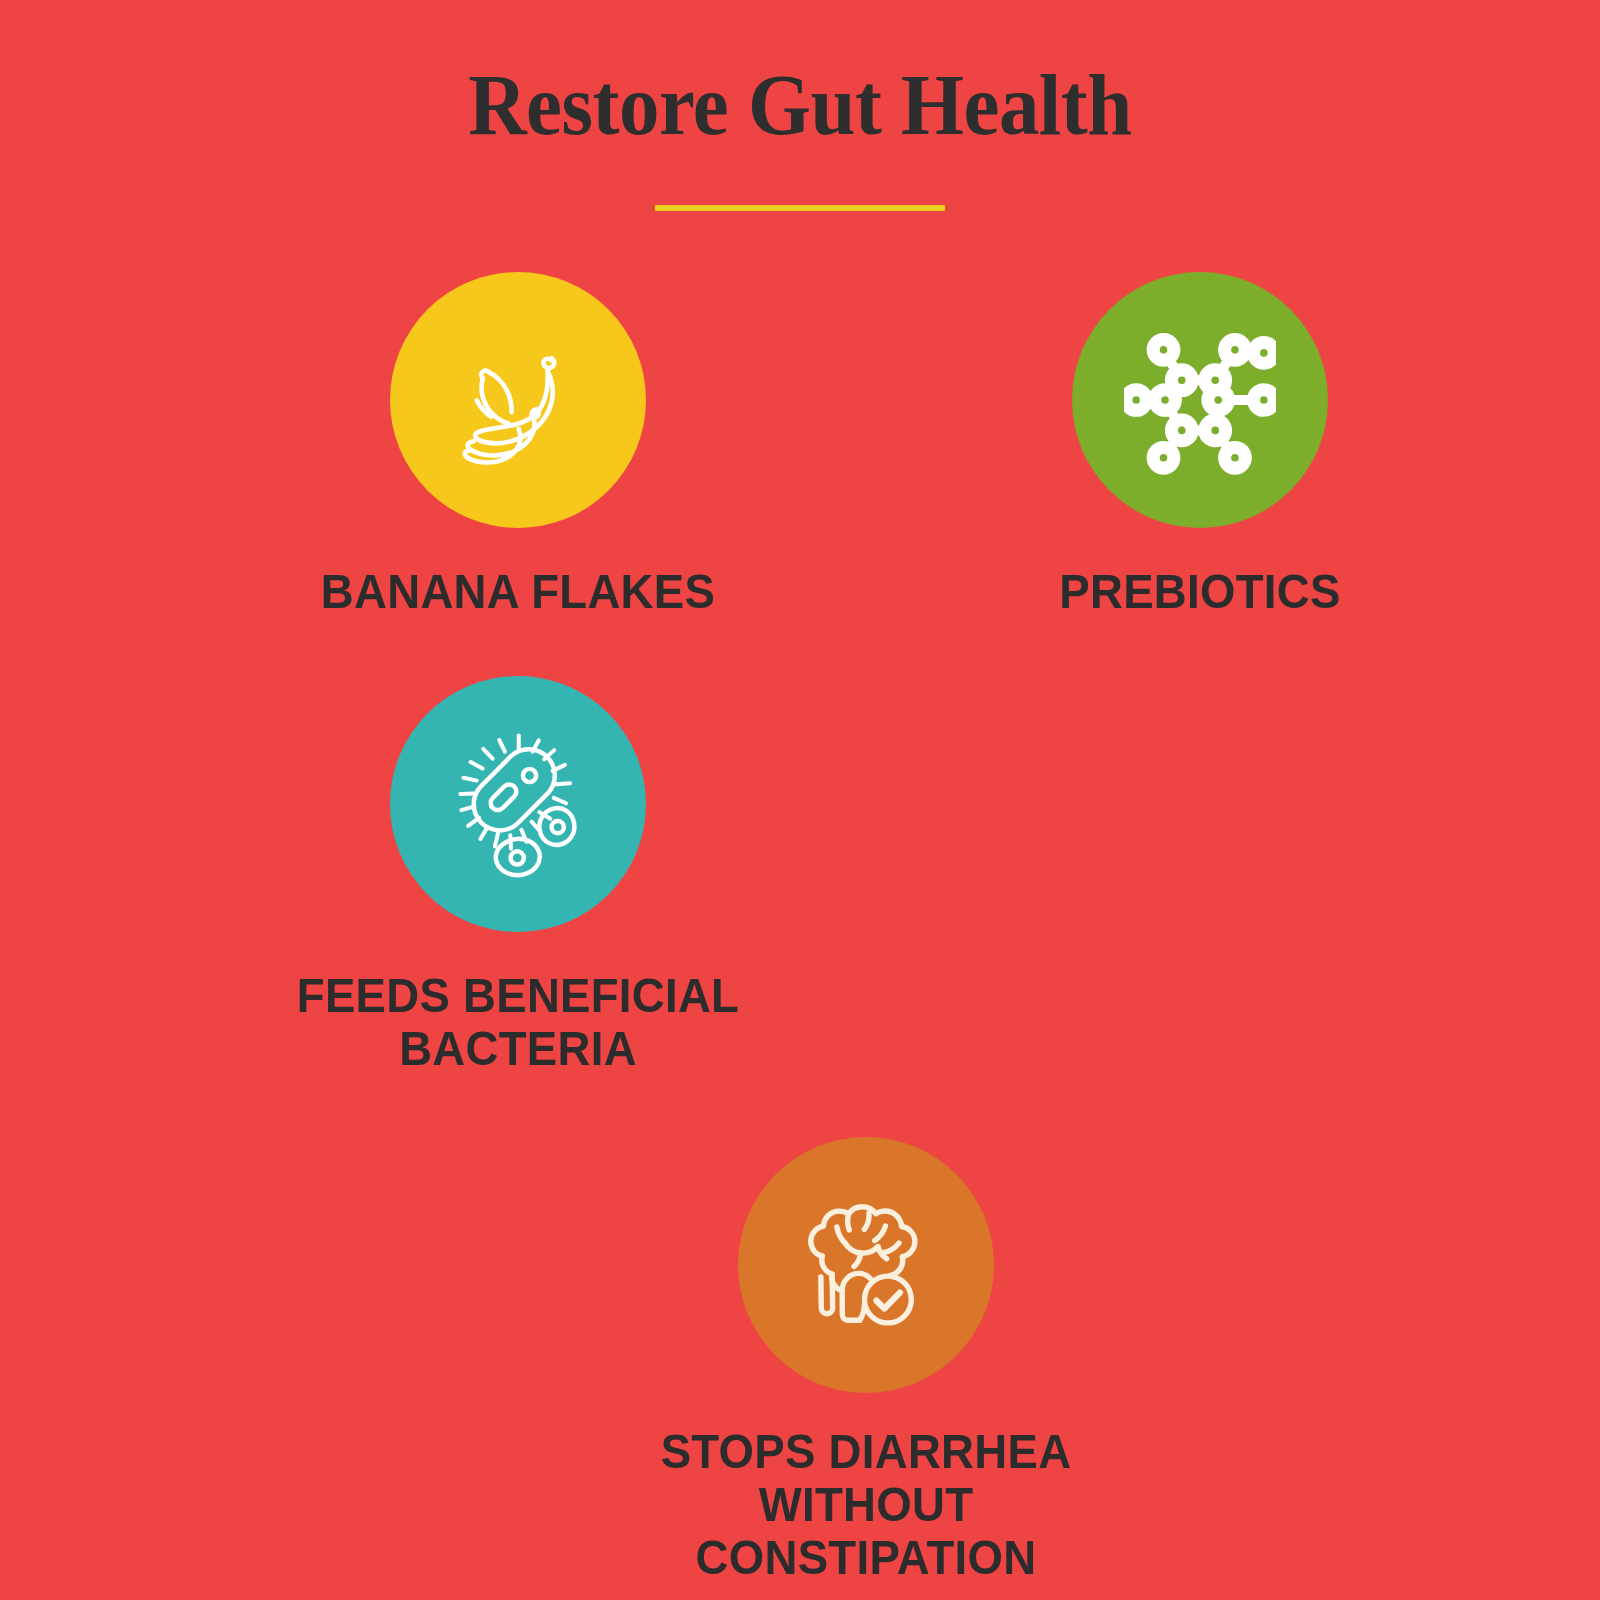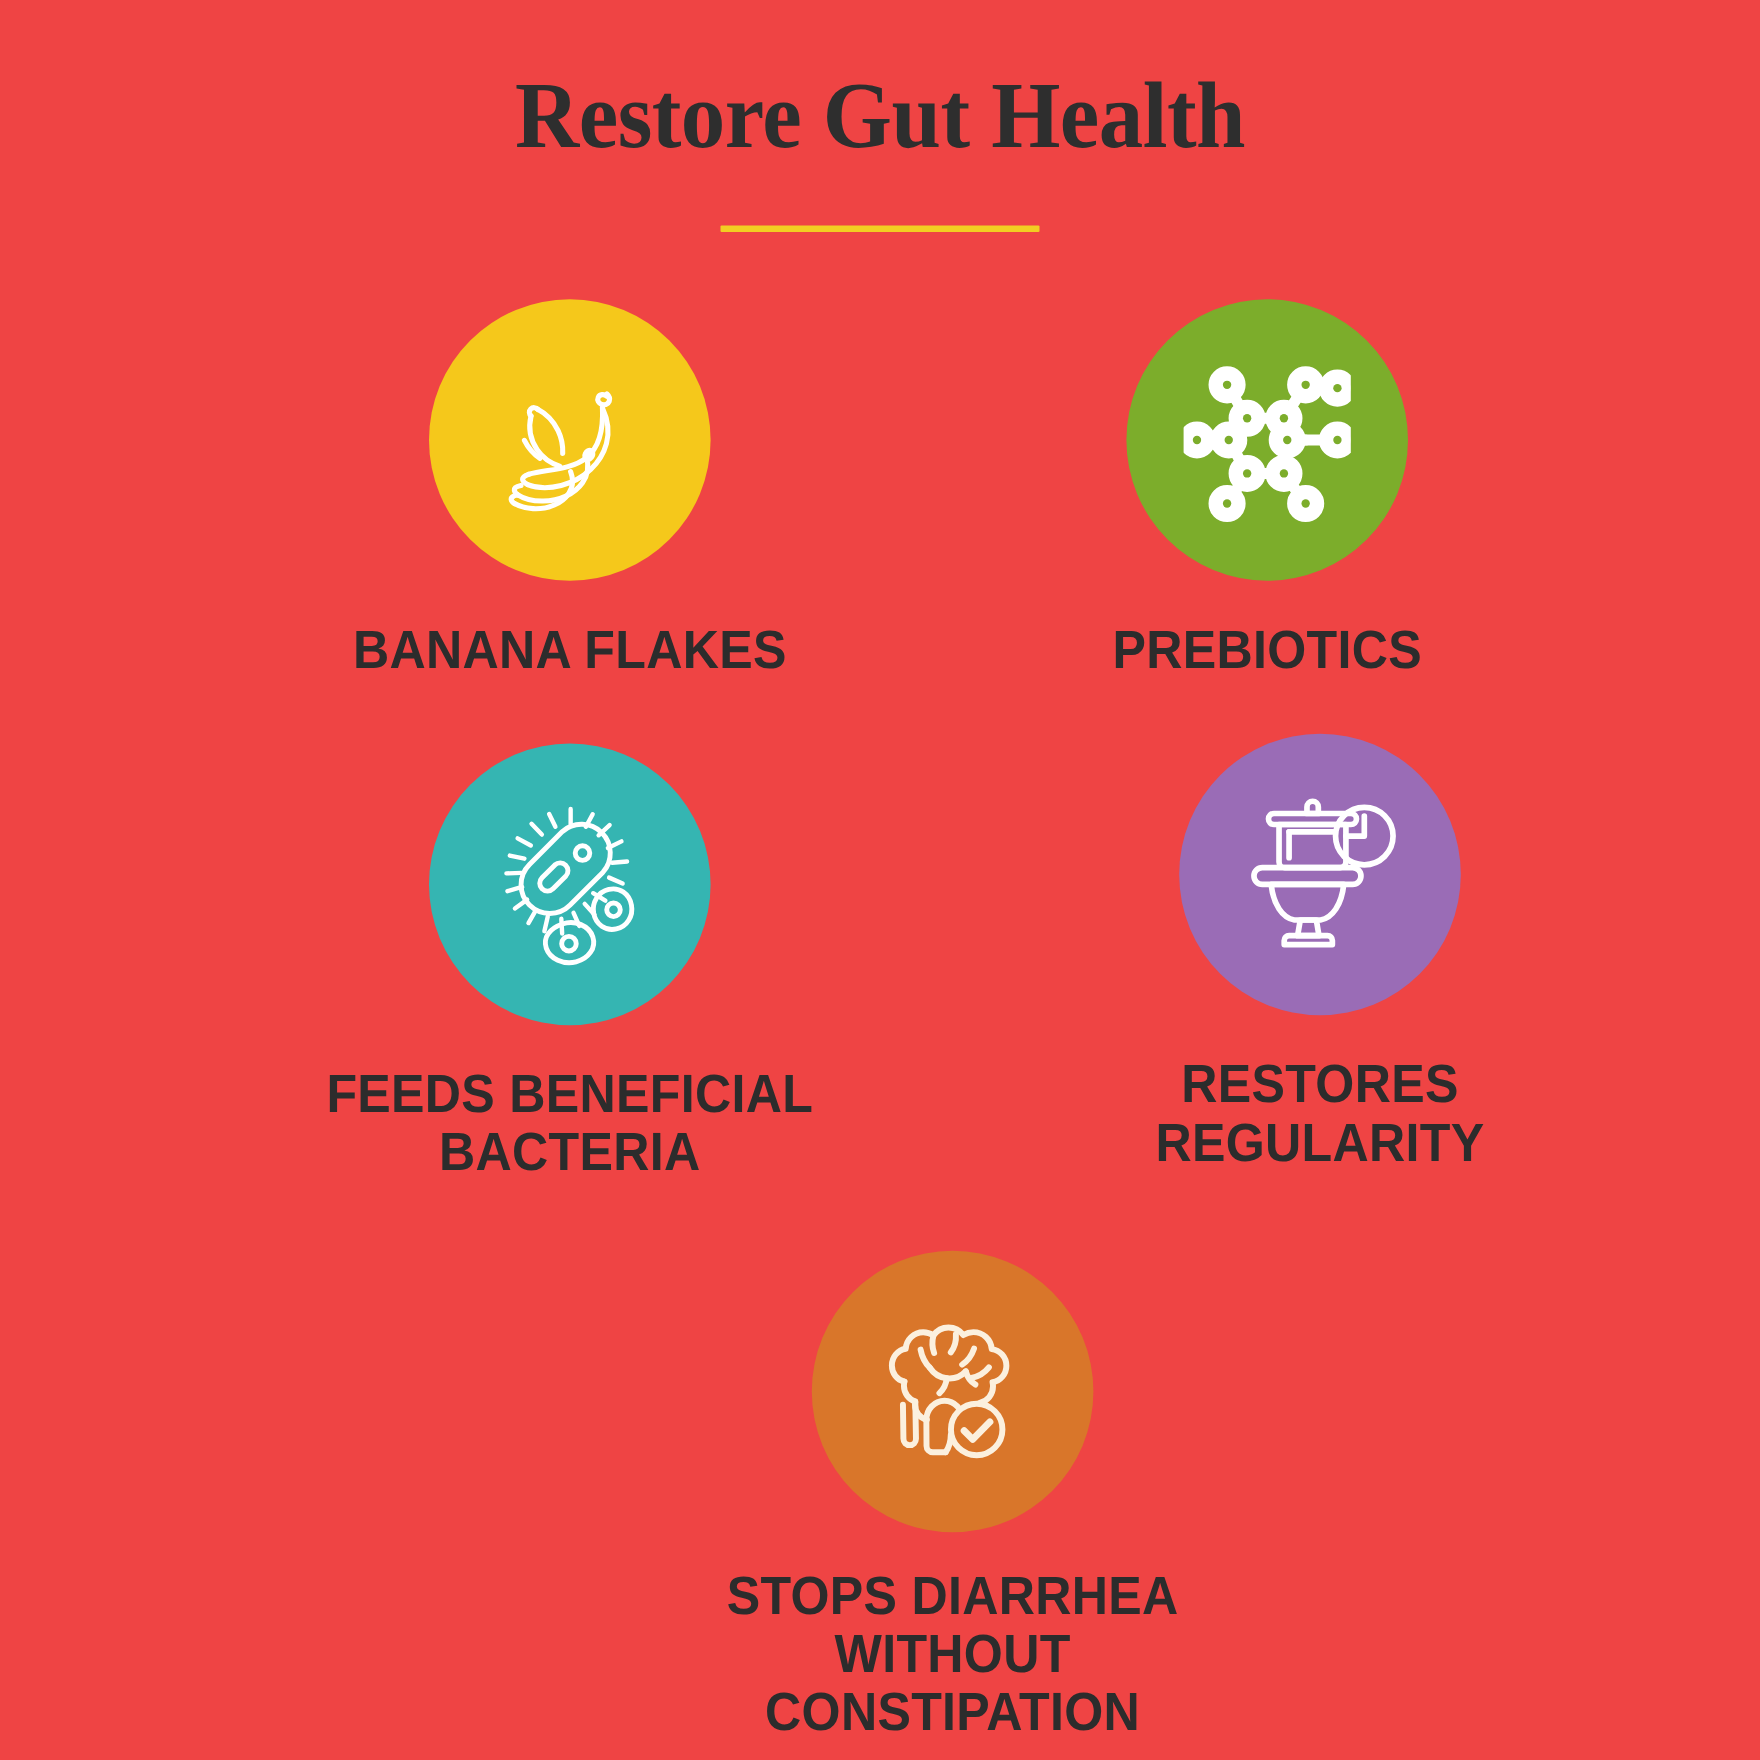--- a/index.html
+++ b/index.html
@@ -59,21 +59,21 @@
     height: 1600px;
     margin-left: 48px;
   }
   .feature {
     position: absolute;
     width: 480px;
     text-align: center;
   }
   
   .feature.pos-tl { left: 230px;  top: 272px; }
-  .feature.pos-tr { left: 864px;  top: 272px; }
+  .feature.pos-tr { left: 912px;  top: 272px; }
   .feature.pos-ml { left: 230px;  top: 676px; }
   .feature.pos-mr { left: 912px;  top: 667px; }
   .feature.pos-b  { left: 578px;  top: 1137px; }
 
   .icon-badge {
     width: 256px;
     height: 256px;
     border-radius: 50%;
     margin: 0 auto;
     display: flex;
@@ -238,50 +238,20 @@
 
             <path d="M45.6 73.4c7.4-2.6 15.8 1.0 18.0 7.6 2.1 6.4-2.4 12.8-9.9 14.7-7.5 1.9-15.4-1.7-17.6-8.1-2.1-6.4 2.1-11.6 9.5-14.2z"></path>
             <circle cx="49.5" cy="85.0" r="4.3"></circle>
           </svg>
         </span>
       </div>
       <div class="feature-label">FEEDS BENEFICIAL
 BACTERIA</div>
     </div>
 
-    <div class="feature pos-mr">
-      <div class="icon-badge bg-purple">
-        <span>
-          <svg width="152" height="152" viewBox="0 0 100 100" fill="none" stroke="#FFFFFF" stroke-width="3.4" stroke-linecap="round" stroke-linejoin="round">
-
-            <path d="M42.2 9.6a3.4 3.4 0 1 1 6.8 0v3.9h-6.8z"></path>
-
-            <path d="M22.5 13.5h46a3.3 3.3 0 0 1 0 6.6h-46a3.3 3.3 0 0 1 0-6.6z"></path>
-
-            <path d="M25.5 20.1h40v22.4a3.4 3.4 0 0 1-3.4 3.4H28.9a3.4 3.4 0 0 1-3.4-3.4z"></path>
-
-            <line x1="31.5" y1="24.5" x2="31.5" y2="40.0"></line>
-            <line x1="31.5" y1="24.5" x2="58.0" y2="24.5"></line>
-
-            <path d="M15.5 45.9h54a5.0 5.0 0 0 1 0 10h-54a5.0 5.0 0 0 1 0-10z"></path>
-
-            <path d="M20.8 55.9h43.4c-1.2 12.0-6.8 20.2-13.9 21.3H34.7c-7.1-1.1-12.7-9.3-13.9-21.3z"></path>
-
-            <path d="M38.2 77.2h9.6l1.6 9.4h-12.8z"></path>
-
-            <path d="M31.5 86.6h23a2.9 2.9 0 0 1 2.9 2.9v2.4a0 0 0 0 1 0 0h-28.8a0 0 0 0 1 0 0v-2.4a2.9 2.9 0 0 1 2.9-2.9z"></path>
-
-            <circle cx="76.5" cy="27.0" r="17.2"></circle>
-            <path d="M76.5 15.0v12.0h-11.0"></path>
-          </svg>
-        </span>
-      </div>
-      <div class="feature-label">RESTORES
-REGULARITY</div>
-    </div>
 
     <div class="feature pos-b">
       <div class="icon-badge bg-orange">
         <span>
           <svg width="150" height="150" viewBox="0 0 100 100" fill="none" stroke="#FBF0DE" stroke-width="3.6" stroke-linecap="round" stroke-linejoin="round">
 
             <path d="M20.8 44.0c-4.5-1.0-7.6-5.0-7.6-9.8 0-5.1 3.6-9.3 8.4-10.1 0.3-5.6 4.9-10.0 10.6-10.0 2.3 0 4.4 0.7 6.2 1.9 2.0-2.9 5.3-4.8 9.1-4.8 3.7 0 7.0 1.8 9.0 4.6 1.8-1.1 3.9-1.8 6.1-1.8 5.9 0 10.7 4.5 11.1 10.3 5.0 0.6 8.9 4.9 8.9 10.1 0 5.0-3.6 9.2-8.4 10.0 0.2 0.8 0.3 1.6 0.3 2.4 0 5.0-3.4 9.1-8.1 10.1"></path>
 
             <path d="M20.8 44.0c-0.2 0.8-0.3 1.6-0.3 2.5 0 4.5 2.9 8.3 6.9 9.6-0.1 0.6-0.2 1.2-0.2 1.9 0 4.5 3.1 8.2 7.2 9.2"></path>
             <path d="M27.4 56.1l0.4 22.6a3.8 3.8 0 0 1-7.6 0l-0.3-20.7"></path>

